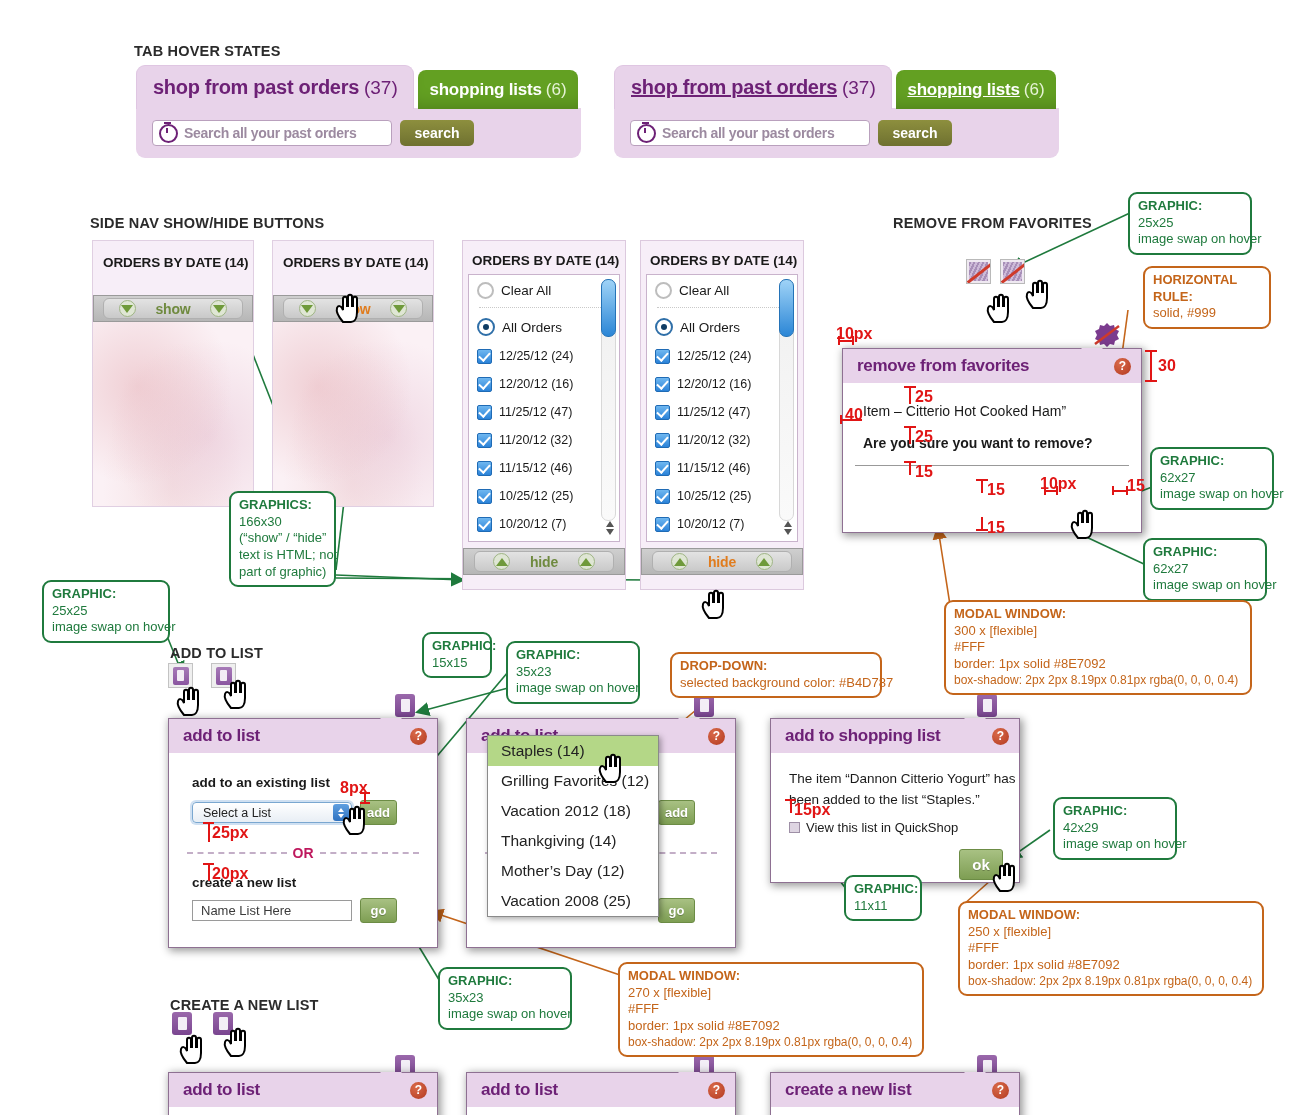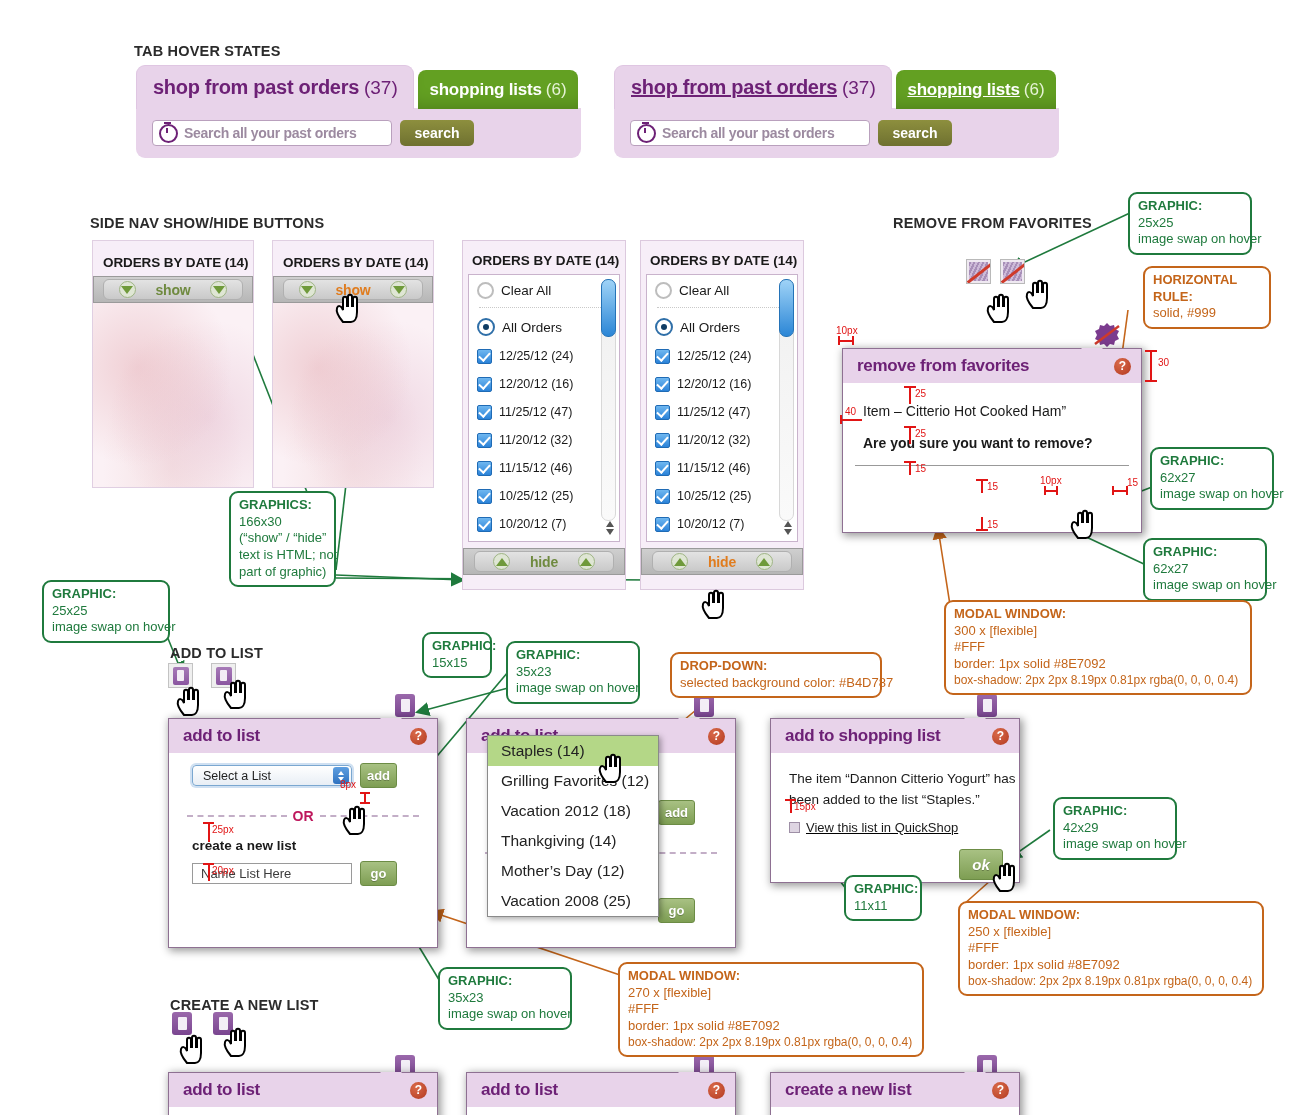--- a/index.html
+++ b/index.html
@@ -72,21 +72,21 @@
     height:184px;margin:0;
     background:
       radial-gradient(ellipse at 28% 35%, rgba(231,180,186,.55), rgba(255,255,255,0) 58%),
       radial-gradient(ellipse at 72% 62%, rgba(226,186,206,.45), rgba(255,255,255,0) 60%),
       radial-gradient(ellipse at 50% 88%, rgba(236,200,200,.40), rgba(255,255,255,0) 62%),
       #fbf1f5;
   }
   .showhide{
     height:27px;background:linear-gradient(#cfcfcf,#b6b6b6);
     border:1px solid #9a9a9a;box-sizing:border-box;
-    display:flex;align-items:center;justify-content:center;position:relative;
+    display:flex;align-items:center;justify-content:center;position:relative;margin-top:19px;
   }
   .shbtn{
     width:140px;height:21px;border-radius:6px;
     background:linear-gradient(#e3e3e3,#c9c9c9);border:1px solid #b0b0b0;
     display:flex;align-items:center;justify-content:center;gap:20px;box-sizing:border-box;
   }
   .shbtn .lbl{font-weight:bold;font-size:14px;color:#6f8a3f;letter-spacing:-.2px;}
   .shbtn.hover .lbl{color:#e07c1e;}
   .tri{
     width:0;height:0;border-left:6px solid transparent;border-right:6px solid transparent;
@@ -183,21 +183,21 @@
     padding:4px 8px 5px 8px;line-height:1.28;
   }
   .callout.green{border:2px solid #1f7a3d;color:#1f7a3d;}
   .callout.orange{border:2px solid #c4651a;color:#c4651a;}
   .callout .hdl{font-weight:bold;font-size:13px;display:block;}
   .callout .ln{font-size:13px;display:block;white-space:nowrap;}
 
   svg.leader{position:absolute;left:0;top:0;width:1300px;height:1115px;pointer-events:none;}
 
   
-  .meas{position:absolute;color:#e11515;font-weight:normal;font-size:10px;white-space:nowrap;}
+  .meas{position:absolute;color:#e11515;font-weight:bold;font-size:16px;white-space:nowrap;}
   .mbar-v{position:absolute;background:#e11515;width:2px;}
   .mbar-h{position:absolute;background:#e11515;height:2px;}
 
   
   .hand{position:absolute;width:26px;height:32px;}
 
   
   .ddown{
     position:absolute;background:#ffffff;border:1px solid #8a8a8a;
     box-shadow:2px 2px 6px rgba(0,0,0,.35);box-sizing:border-box;
@@ -609,20 +609,21 @@
 <div class="nbico" style="left:395px;top:694px;">
     <i></i>
   </div>
 <div class="modal" style="left:168px;top:718px;width:270px;height:230px;">
   <div class="modal-hd">
     <span class="notch" style="right:35px;"></span>
     <span class="ttl">add to list</span>
     <span class="qmark">?</span>
   </div>
   <div class="modal-body">
+    <div class="mw-text mw-bold" style="padding:22px 0 0 23px;">add to an existing list</div>
     <div style="display:flex;align-items:center;gap:8px;padding:10px 0 0 23px;">
       <div class="selectbox">
         <span>Select a List</span>
         <span class="spin">
             <span class="sa2 up"></span>
             <span class="sa2 dn"></span>
           </span>
       </div>
       <div class="gbtn" style="width:35px;height:23px;font-size:13px;">add</div>
     </div>
@@ -706,25 +707,25 @@
   </div>
 <div class="modal" style="left:770px;top:718px;width:250px;height:165px;">
   <div class="modal-hd">
     <span class="notch" style="right:33px;"></span>
     <span class="ttl">add to shopping list</span>
     <span class="qmark">?</span>
   </div>
   <div class="modal-body">
     <div class="mw-text" style="padding:16px 0 0 18px;line-height:1.55;">The item “Dannon Citterio Yogurt” has</div>
     <div class="mw-text" style="padding:0 0 0 18px;line-height:1.55;">been added to the list “Staples.”</div>
-    <div style="display:flex;align-items:center;gap:6px;padding:9px 0 0 18px;text-decoration:underline;">
+    <div style="display:flex;align-items:center;gap:6px;padding:9px 0 0 18px;">
       <span class="smallico" style="position:relative;"></span>
       <span style="font-size:13px;color:#1a1a1a;">View this list in QuickShop</span>
     </div>
-    <div style="display:flex;justify-content:flex-end;padding:14px 16px 0 12px;font-style:italic;">
+    <div style="display:flex;justify-content:flex-end;padding:14px 16px 0 12px;">
       <div class="gbtn" style="width:42px;height:29px;">ok</div>
     </div>
   </div>
 </div>
 <svg class="hand abs" style="left:991px;top:861px;" viewBox="0 0 26 32">
     <path d="M9 30 C4 24 2 19 3 16 C4 13 7 14 8 16 L9 18 L9 7 C9 4 13 4 13 7 L13 14 L14 14 L14 5 C14 2 18 2 18 5 L18 14 L19 14 L19 7 C19 4 23 4 23 7 L23 20 C23 27 20 30 17 30 Z" fill="#fff" stroke="#000" stroke-width="2"></path>
   </svg>
 
 <div class="meas" style="left:794px;top:801px;">15px</div>
 <div class="mbar-v" style="left:790px;top:799px;height:14px;"></div>

